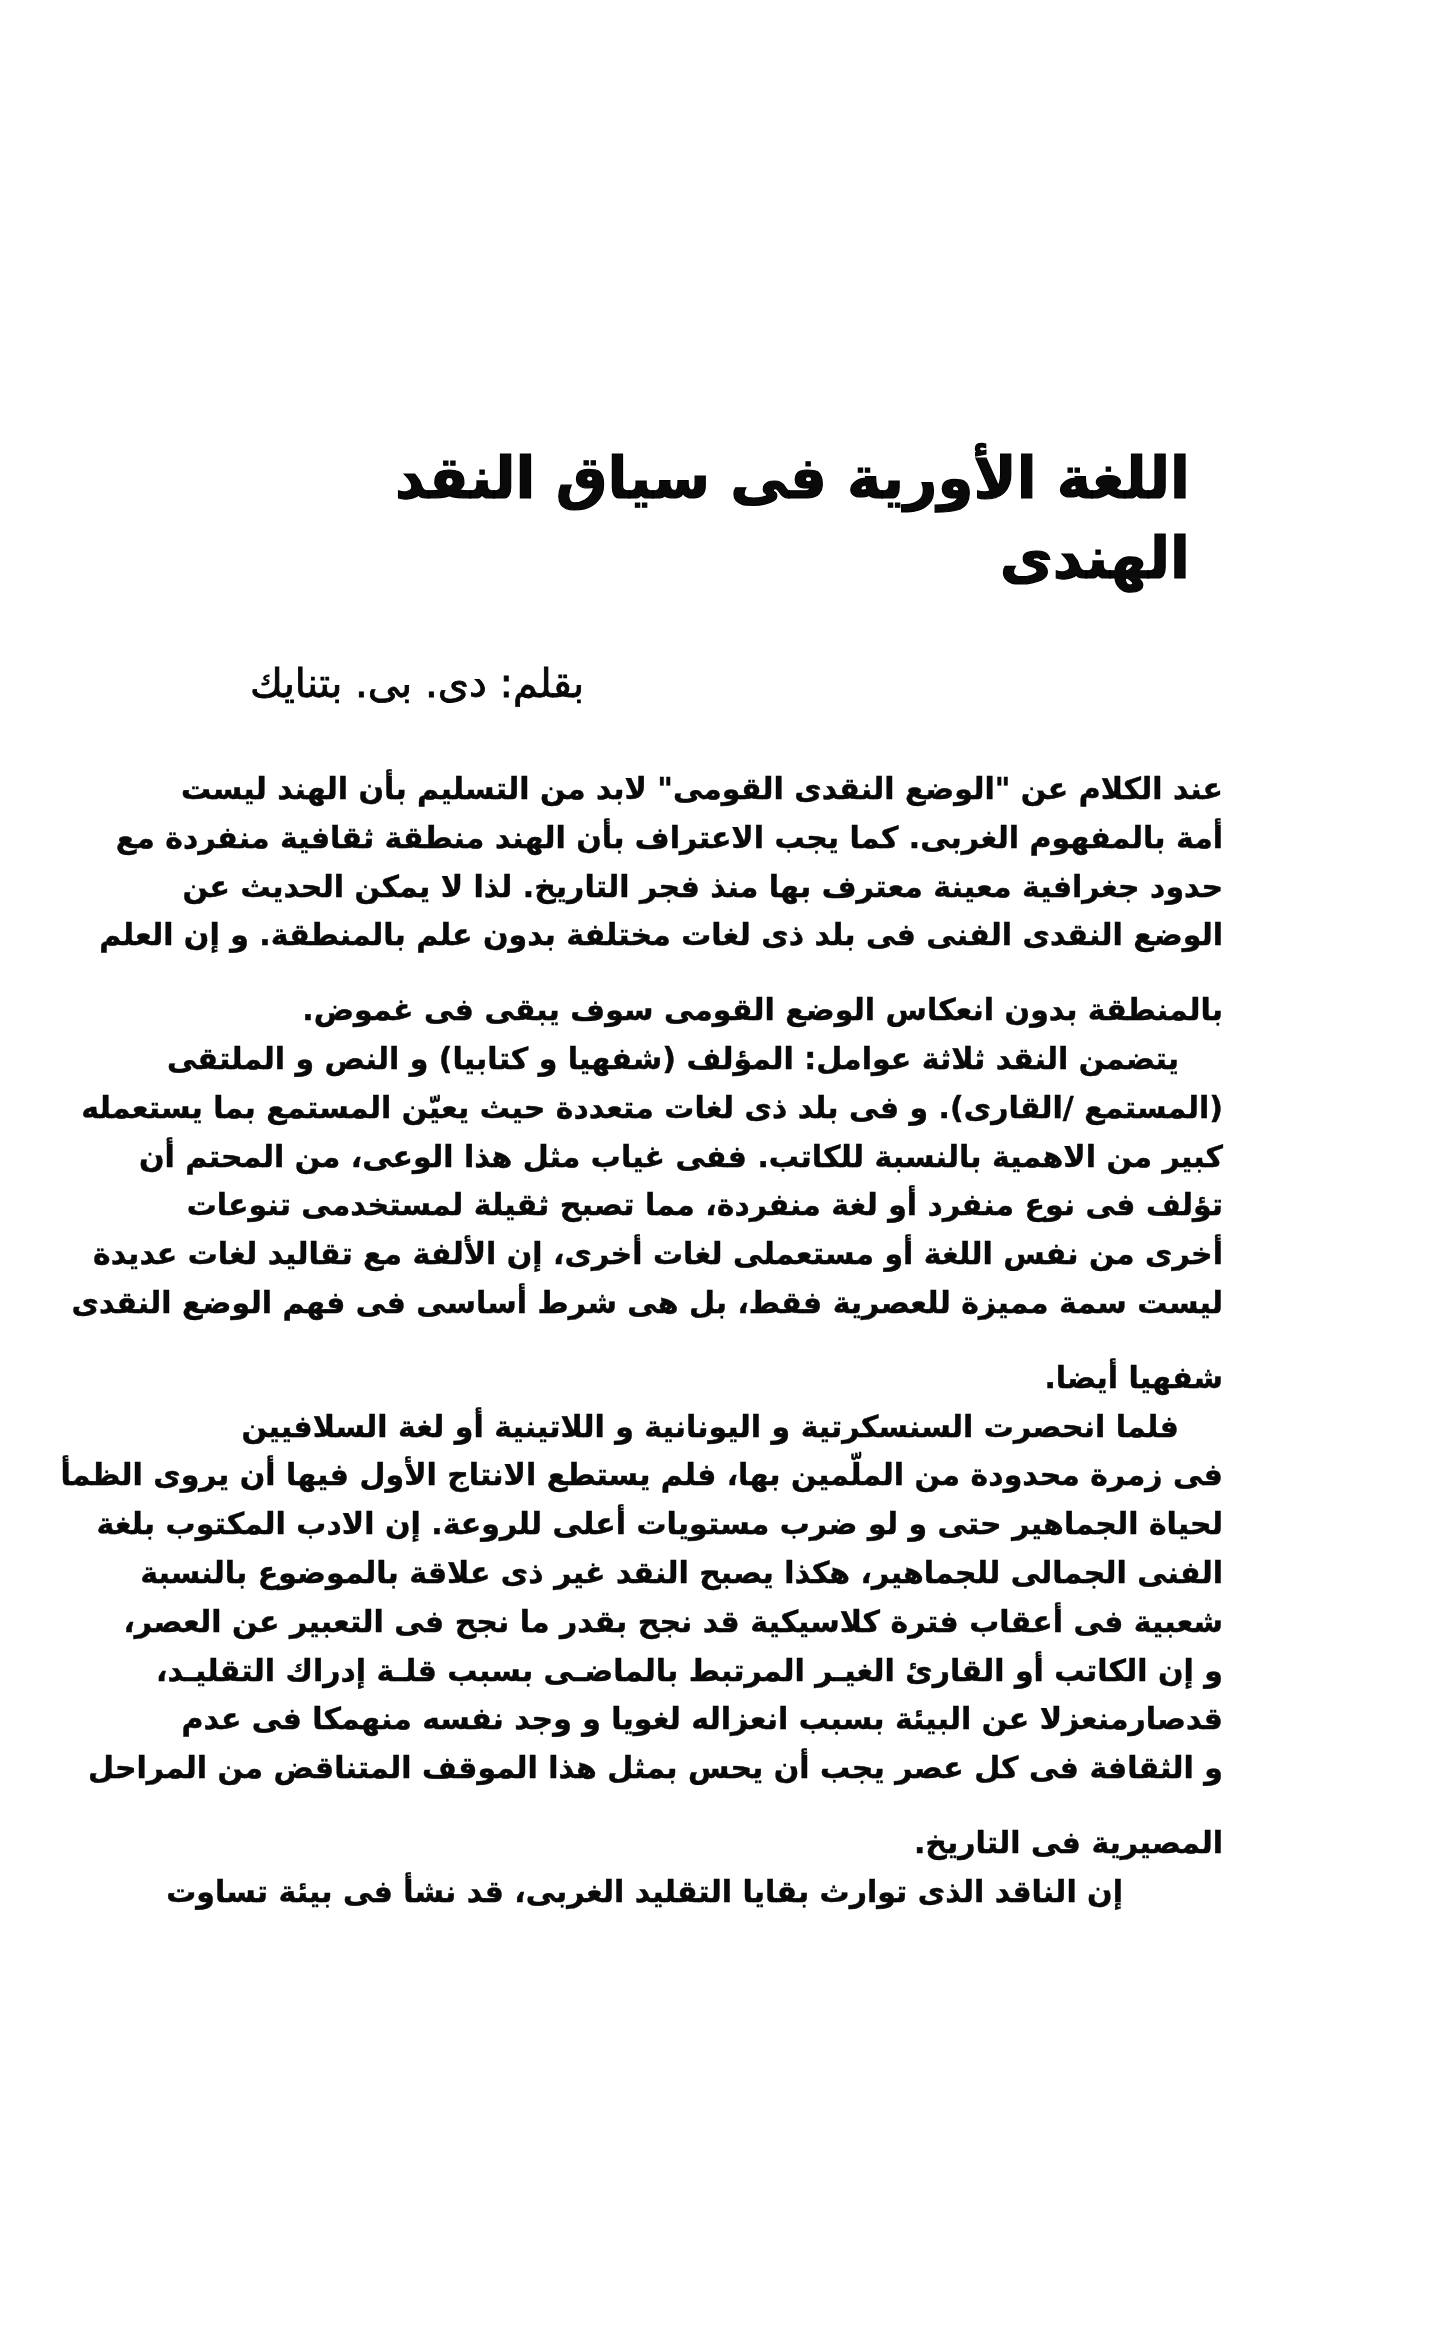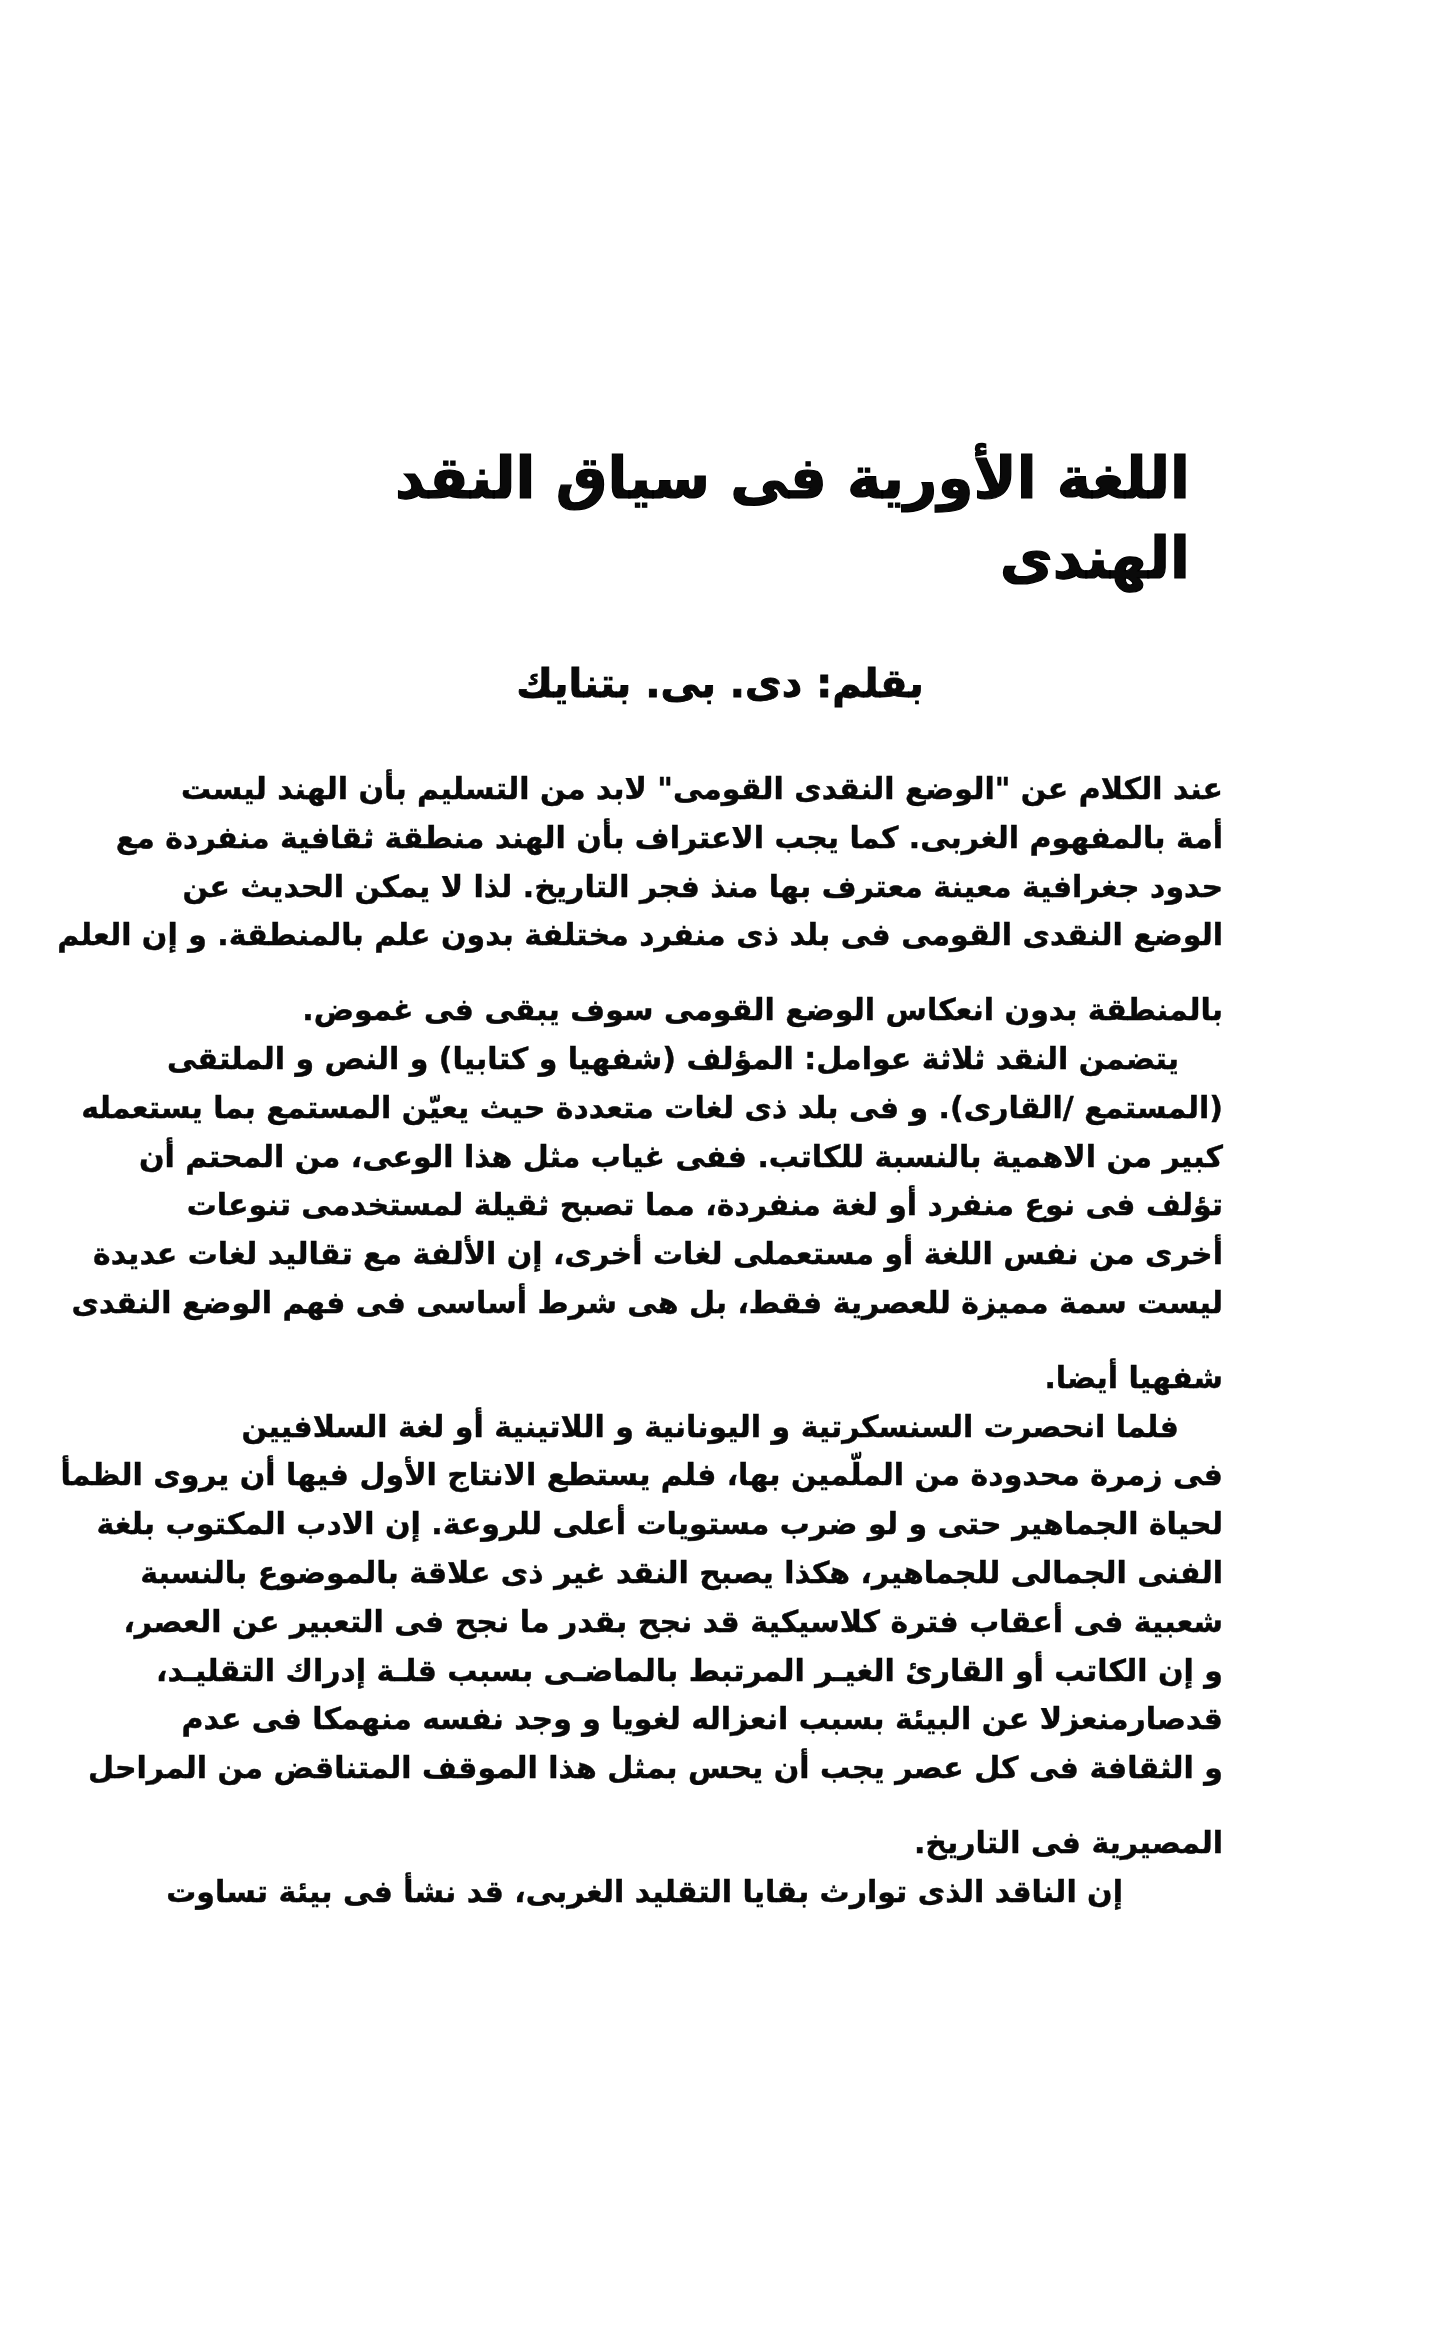--- a/index.html
+++ b/index.html
@@ -34,22 +34,22 @@
       line-height: 80px;
       letter-spacing: 0;
       -webkit-text-stroke: 1.2px #000;
     }
     .author {
       position: absolute;
       left: 250px;
       top: 650px;
       width: 940px;
       direction: rtl;
-      text-align: center;
-      font-weight: bold;
+      text-align: left;
+      font-weight: normal;
       font-size: 40px;
       line-height: 50px;
       -webkit-text-stroke: 0.8px #000;
     }
     .body-text {
       position: absolute;
       left: 248px;
       top: 757px;
       width: 975px;
       direction: rtl;
@@ -83,21 +83,21 @@
 <div class="page">
 
   <div class="title">اللغة الأورية فى سياق النقد الهندى</div>
 
   <div class="author">بقلم: دى. بى. بتنايك</div>
 
   <div class="body-text">
     <span class="line">عند الكلام عن "الوضع النقدى القومى" لابد من التسليم بأن الهند ليست</span>
     <span class="line">أمة بالمفهوم الغربى. كما يجب الاعتراف بأن الهند منطقة ثقافية منفردة مع</span>
     <span class="line">حدود جغرافية معينة معترف بها منذ فجر التاريخ. لذا لا يمكن الحديث عن</span>
-    <span class="line">الوضع النقدى القومى فى بلد ذى منفرد مختلفة بدون علم بالمنطقة. و إن العلم</span>
+    <span class="line">الوضع النقدى الفنى فى بلد ذى لغات مختلفة بدون علم بالمنطقة. و إن العلم</span>
     <span class="line last">بالمنطقة بدون انعكاس الوضع القومى سوف يبقى فى غموض.</span>
     <span class="line indent">يتضمن النقد ثلاثة عوامل: المؤلف (شفهيا و كتابيا) و النص و الملتقى</span>
     <span class="line">(المستمع /القارى). و فى بلد ذى لغات متعددة حيث يعيّن المستمع بما يستعمله</span>
     <span class="line">كبير من الاهمية بالنسبة للكاتب. ففى غياب مثل هذا الوعى، من المحتم أن</span>
     <span class="line">تؤلف فى نوع  منفرد أو لغة منفردة، مما تصبح ثقيلة لمستخدمى تنوعات</span>
     <span class="line">أخرى من نفس اللغة أو مستعملى لغات أخرى، إن الألفة مع تقاليد لغات عديدة</span>
     <span class="line">ليست سمة مميزة للعصرية فقط، بل هى شرط أساسى فى فهم الوضع النقدى</span>
     <span class="line last">شفهيا أيضا.</span>
     <span class="line indent">فلما انحصرت السنسكرتية و اليونانية و اللاتينية أو لغة السلافيين</span>
     <span class="line">فى زمرة محدودة من الملّمين بها، فلم يستطع الانتاج الأول فيها أن يروى الظمأ</span>

